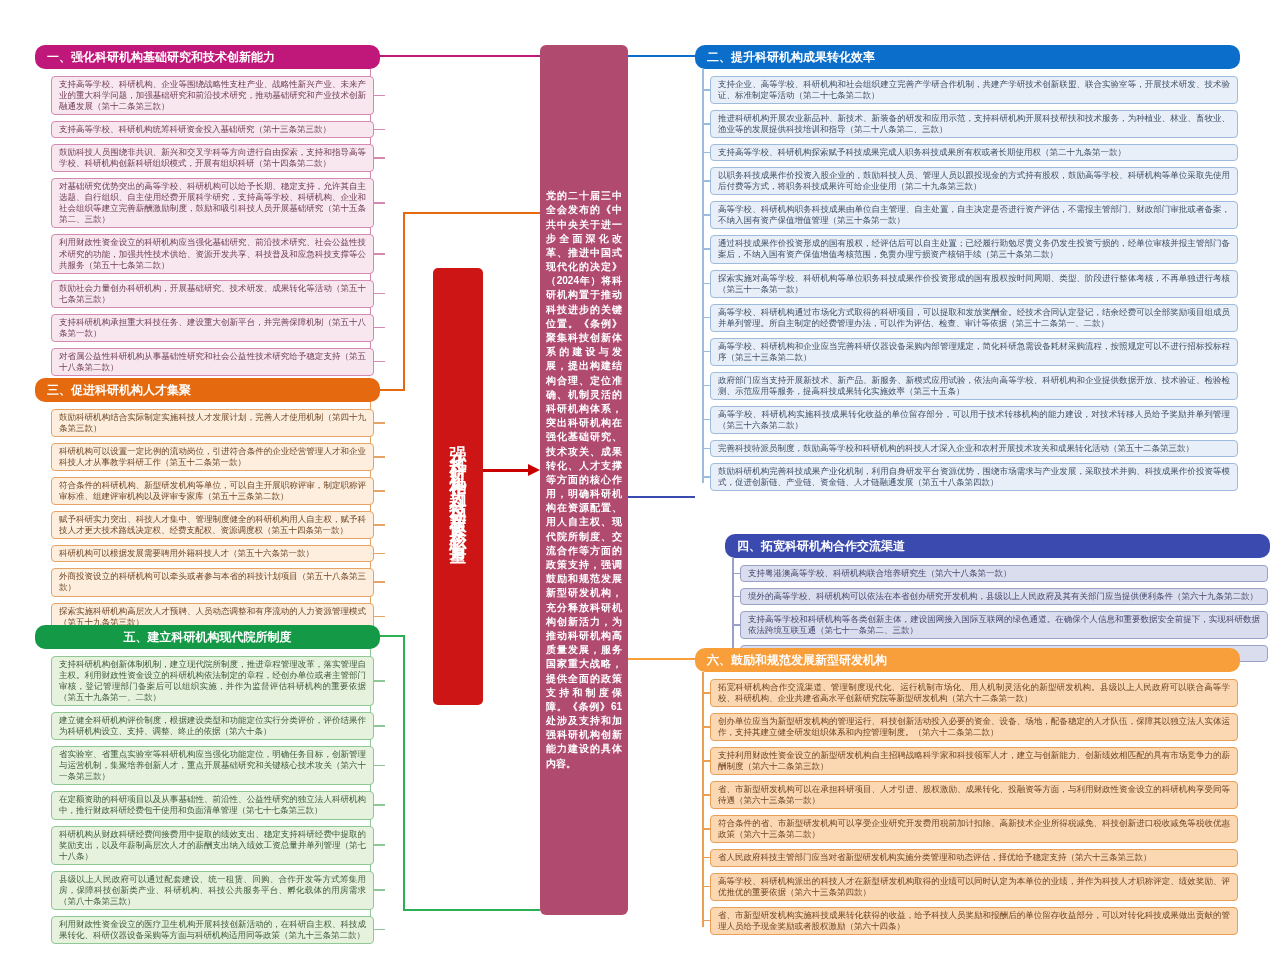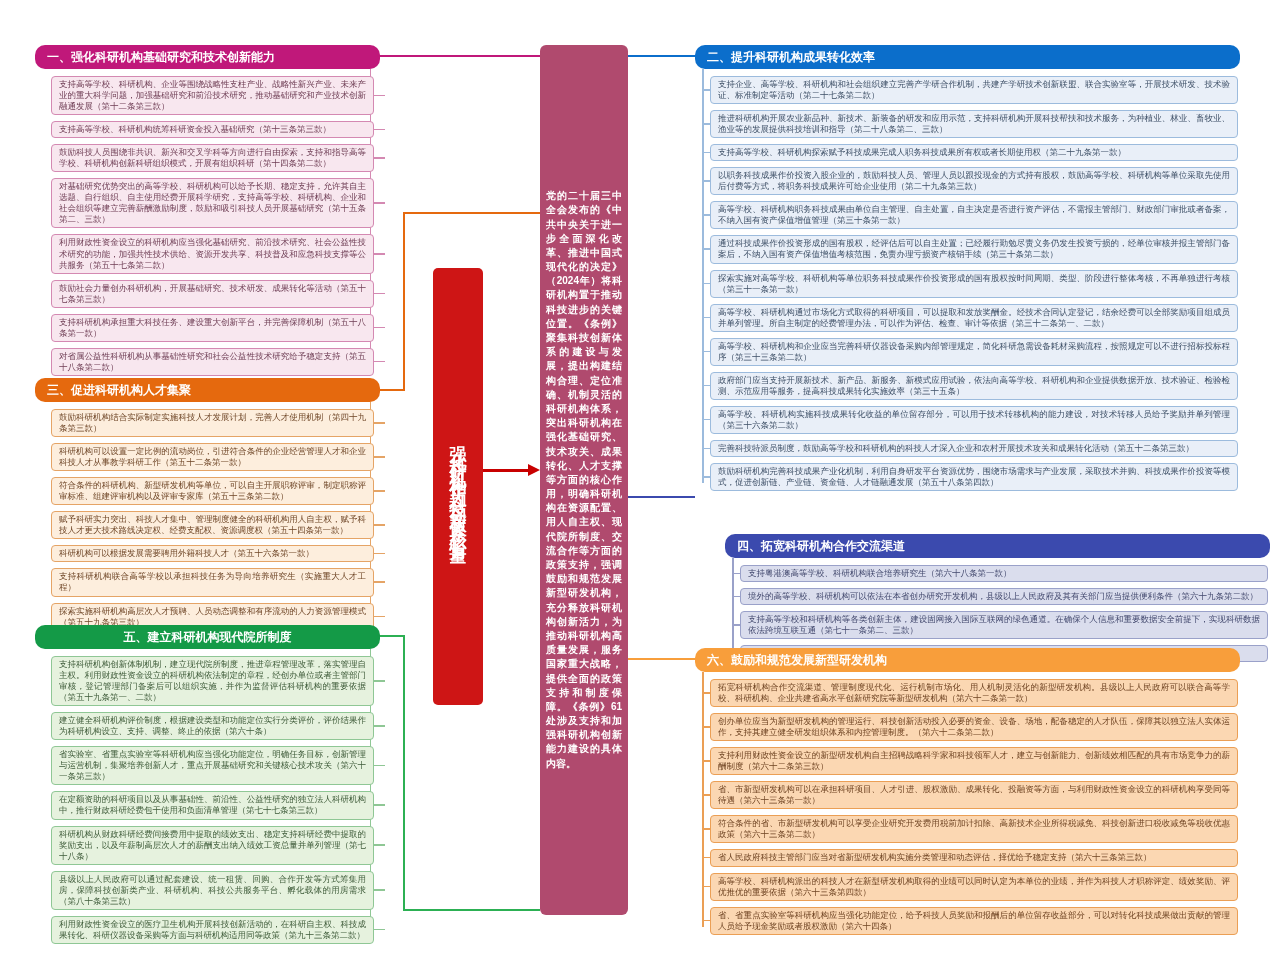--- a/index.html
+++ b/index.html
@@ -145,21 +145,21 @@
 
   <section class="branch left b3" id="b3">
     <div class="branch-title">三、促进科研机构人才集聚</div>
     <div class="spine"></div>
     <div class="items">
         <div class="item">鼓励科研机构结合实际制定实施科技人才发展计划，完善人才使用机制（第四十九条第三款）</div>
         <div class="item">科研机构可以设置一定比例的流动岗位，引进符合条件的企业经营管理人才和企业科技人才从事教学科研工作（第五十二条第一款）</div>
         <div class="item">符合条件的科研机构、新型研发机构等单位，可以自主开展职称评审，制定职称评审标准、组建评审机构以及评审专家库（第五十三条第二款）</div>
         <div class="item">赋予科研实力突出、科技人才集中、管理制度健全的科研机构用人自主权，赋予科技人才更大技术路线决定权、经费支配权、资源调度权（第五十四条第一款）</div>
         <div class="item">科研机构可以根据发展需要聘用外籍科技人才（第五十六条第一款）</div>
-        <div class="item">支持科研机构联合高等学校以承担科技任务为导向培养研究生（实施重大人才工程）</div>
+        <div class="item">外商投资设立的科研机构可以牵头或者参与本省的科技计划项目（第五十八条第三款）</div>
         <div class="item">探索实施科研机构高层次人才预聘、人员动态调整和有序流动的人力资源管理模式（第五十九条第三款）</div>
       </div>
   </section>
 
   <section class="branch left b5" id="b5">
     <div class="branch-title">五、建立科研机构现代院所制度</div>
     <div class="spine"></div>
     <div class="items">
         <div class="item">支持科研机构创新体制机制，建立现代院所制度，推进章程管理改革，落实管理自主权。利用财政性资金设立的科研机构依法制定的章程，经创办单位或者主管部门审核，登记管理部门备案后可以组织实施，并作为监督评估科研机构的重要依据（第五十九条第一、二款）</div>
         <div class="item">建立健全科研机构评价制度，根据建设类型和功能定位实行分类评价，评价结果作为科研机构设立、支持、调整、终止的依据（第六十条）</div>
@@ -206,17 +206,17 @@
     <div class="branch-title">六、鼓励和规范发展新型研发机构</div>
     <div class="spine"></div>
     <div class="items">
         <div class="item">拓宽科研机构合作交流渠道、管理制度现代化、运行机制市场化、用人机制灵活化的新型研发机构。县级以上人民政府可以联合高等学校、科研机构、企业共建省高水平创新研究院等新型研发机构（第六十二条第一款）</div>
         <div class="item">创办单位应当为新型研发机构的管理运行、科技创新活动投入必要的资金、设备、场地，配备稳定的人才队伍，保障其以独立法人实体运作，支持其建立健全研发组织体系和内控管理制度。（第六十二条第二款）</div>
         <div class="item">支持利用财政性资金设立的新型研发机构自主招聘战略科学家和科技领军人才，建立与创新能力、创新绩效相匹配的具有市场竞争力的薪酬制度（第六十二条第三款）</div>
         <div class="item">省、市新型研发机构可以在承担科研项目、人才引进、股权激励、成果转化、投融资等方面，与利用财政性资金设立的科研机构享受同等待遇（第六十三条第一款）</div>
         <div class="item">符合条件的省、市新型研发机构可以享受企业研究开发费用税前加计扣除、高新技术企业所得税减免、科技创新进口税收减免等税收优惠政策（第六十三条第二款）</div>
         <div class="item">省人民政府科技主管部门应当对省新型研发机构实施分类管理和动态评估，择优给予稳定支持（第六十三条第三款）</div>
         <div class="item">高等学校、科研机构派出的科技人才在新型研发机构取得的业绩可以同时认定为本单位的业绩，并作为科技人才职称评定、绩效奖励、评优推优的重要依据（第六十三条第四款）</div>
-        <div class="item">省、省重点实验室等科研机构应当强化功能定位，给予科技人员奖励和报酬后的单位留存收益部分，可以对转化科技成果做出贡献的管理人员给予现金奖励或者股权激励（第六十四条）</div>
+        <div class="item">省、市新型研发机构实施科技成果转化获得的收益，给予科技人员奖励和报酬后的单位留存收益部分，可以对转化科技成果做出贡献的管理人员给予现金奖励或者股权激励（第六十四条）</div>
       </div>
   </section>
 
 </div>
 
 </body></html>

